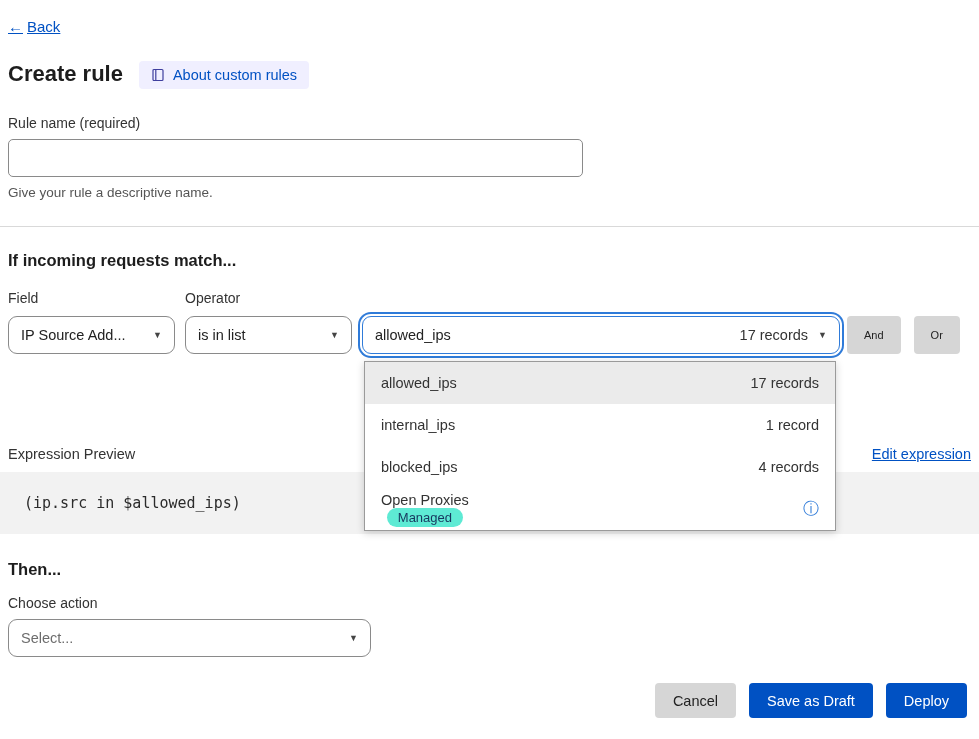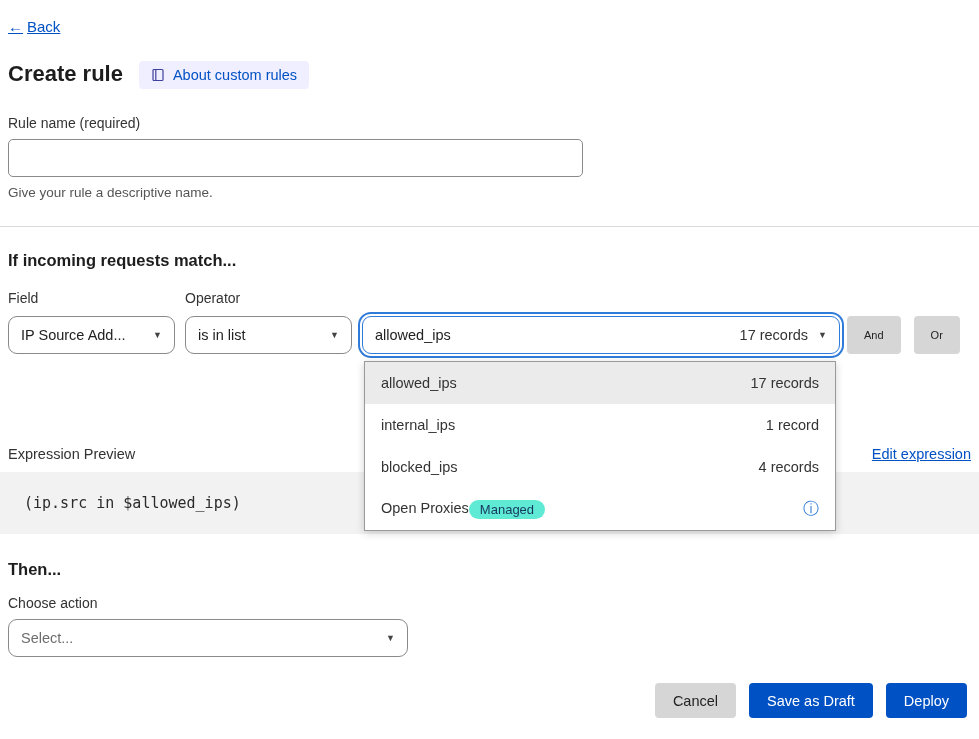--- a/index.html
+++ b/index.html
@@ -78,21 +78,21 @@
     position: absolute; top: calc(100% + 7px); left: 2px; right: 4px;
     background: #fff; border: 1px solid #9a9a9a;
     box-shadow: 0 2px 8px rgba(0,0,0,0.18);
     z-index: 10;
   }
   .menu-item {
     display: flex; align-items: center; justify-content: space-between;
     height: 42px; padding: 0 16px; font-size: 14.5px; color: #333; cursor: pointer;
   }
   .menu-item.selected { background: #ebebeb; }
-  .menu-item .name-group { display: flex; gap: 0; }
+  .menu-item .name-group { display: flex; align-items: center; gap: 0; flex-direction: column; }
   .managed-badge {
     background: #5eead4; color: #17375e;
     font-size: 13px; padding: 2px 11px; border-radius: 10px;
   }
   .info-glyph { color: #2f7bd9; font-size: 16px; cursor: pointer; }
 
   .expr-row { display: flex; justify-content: space-between; align-items: flex-end; margin: 92px 8px 0 8px; }
   .expr-label { font-size: 14.5px; color: #333; }
   .edit-expression { font-size: 14.5px; }
 
@@ -100,21 +100,21 @@
     margin-top: 10px; background: #f2f2f2;
     padding: 22px 24px; width: 979px;
   }
   .code-block code {
     font-family: "DejaVu Sans Mono", "Liberation Mono", monospace;
     font-size: 15px; color: #2b2b2b;
   }
 
   .then-title { margin-top: 26px; }
   .action-label { margin-top: 16px; }
-  .action-select { width: 400px; margin-left: 8px; margin-top: 0; color: #6d6d6d; }
+  .action-select { width: 363px; margin-left: 8px; margin-top: 0; color: #6d6d6d; }
 
   .footer {
     display: flex; justify-content: flex-end; align-items: center; gap: 13px;
     margin: 26px 12px 0 8px;
   }
   .btn {
     height: 35px; border: none; border-radius: 4px;
     font-size: 14.5px; font-family: "Liberation Sans", sans-serif;
     padding: 0 18px; cursor: pointer;
   }

